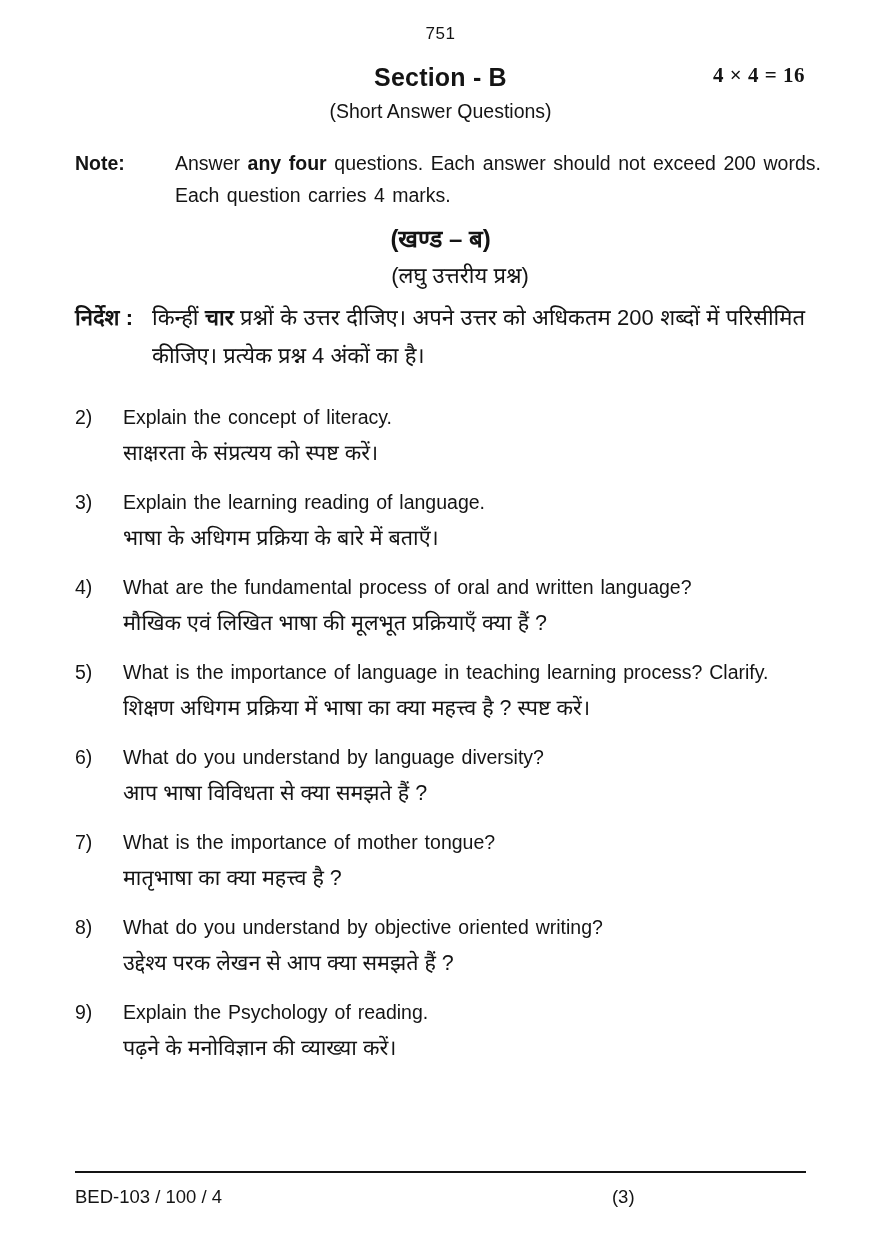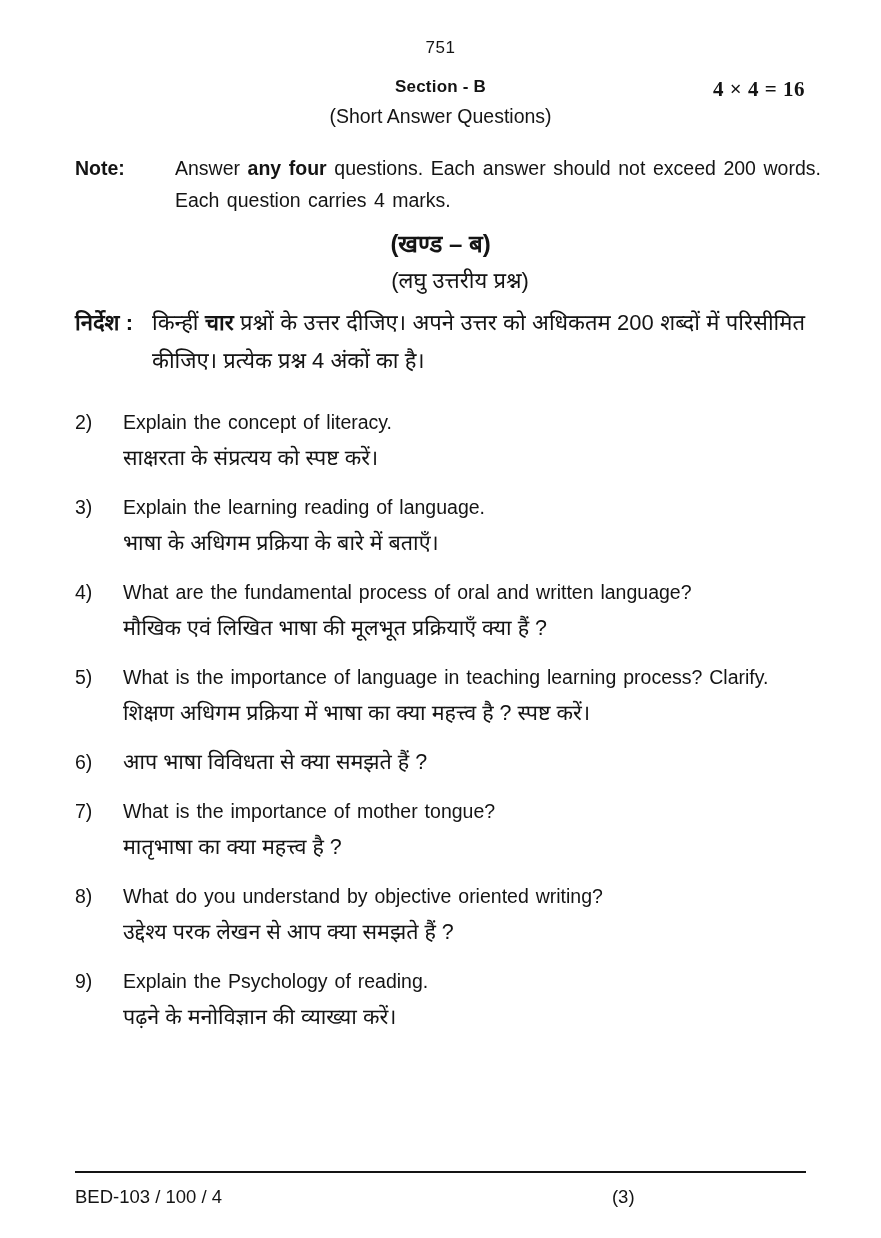--- a/index.html
+++ b/index.html
@@ -8,32 +8,32 @@
     position: relative;
     width: 881px;
     height: 1238px;
     margin: 0 auto;
     background: #ffffff;
     color: #141414;
     font-family: "Liberation Sans", sans-serif;
     overflow: hidden;
   }
   .page-number-top {
-    padding-top: 38px;
+    padding-top: 24px;
     text-align: center;
     font-size: 17px;
     letter-spacing: 0.5px;
   }
   .header-row {
     position: relative;
     margin-top: 19px;
     text-align: center;
   }
   .section-title {
-    font-size: 17px;
+    font-size: 25px;
     font-weight: bold;
     letter-spacing: 0.2px;
   }
   .marks {
     position: absolute;
     right: 76px;
     top: 0;
     font-family: "Liberation Serif", serif;
     font-weight: bold;
     font-size: 21px;
@@ -187,20 +187,21 @@
       <div class="q-num">5)</div>
       <div class="q-body">
         <div class="q-en">What is the importance of language in teaching learning process? Clarify.</div>
         <div class="q-hi">शिक्षण अधिगम प्रक्रिया में भाषा का क्या महत्त्व है ? स्पष्ट करें।</div>
       </div>
     </div>
 
     <div class="question">
       <div class="q-num">6)</div>
       <div class="q-body">
+        <div class="q-en">What do you understand by language diversity?</div>
         <div class="q-hi">आप भाषा विविधता से क्या समझते हैं ?</div>
       </div>
     </div>
 
     <div class="question">
       <div class="q-num">7)</div>
       <div class="q-body">
         <div class="q-en">What is the importance of mother tongue?</div>
         <div class="q-hi">मातृभाषा का क्या महत्त्व है ?</div>
       </div>

